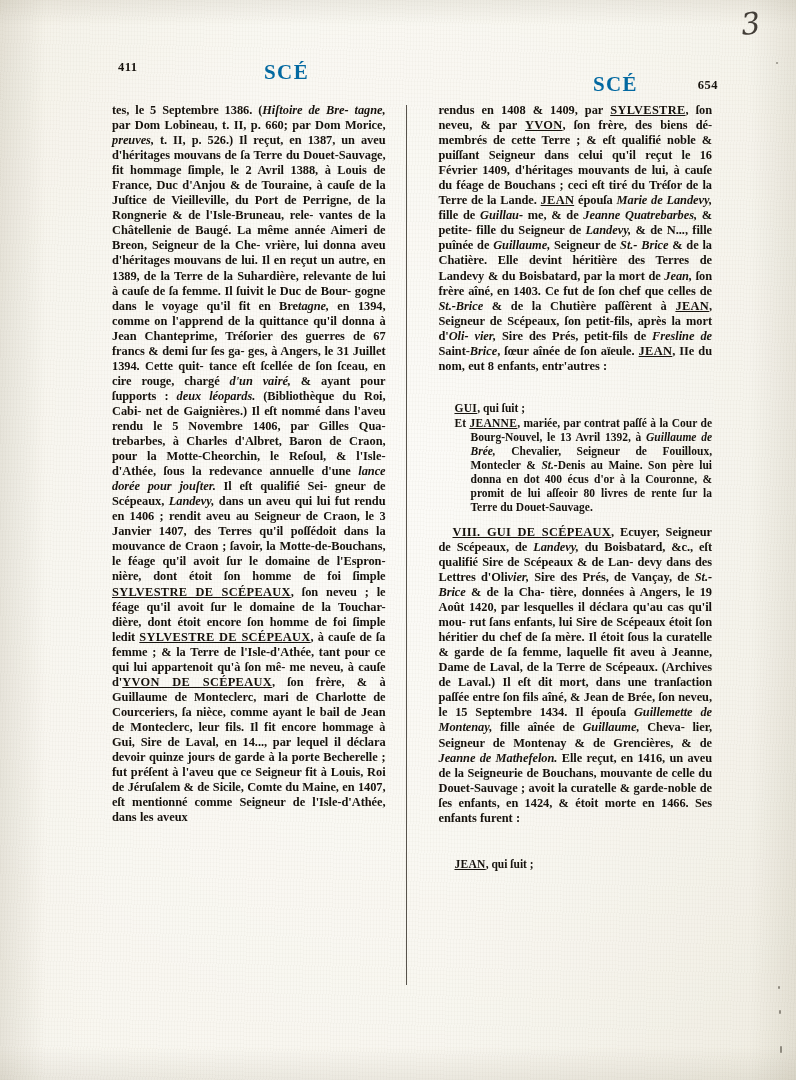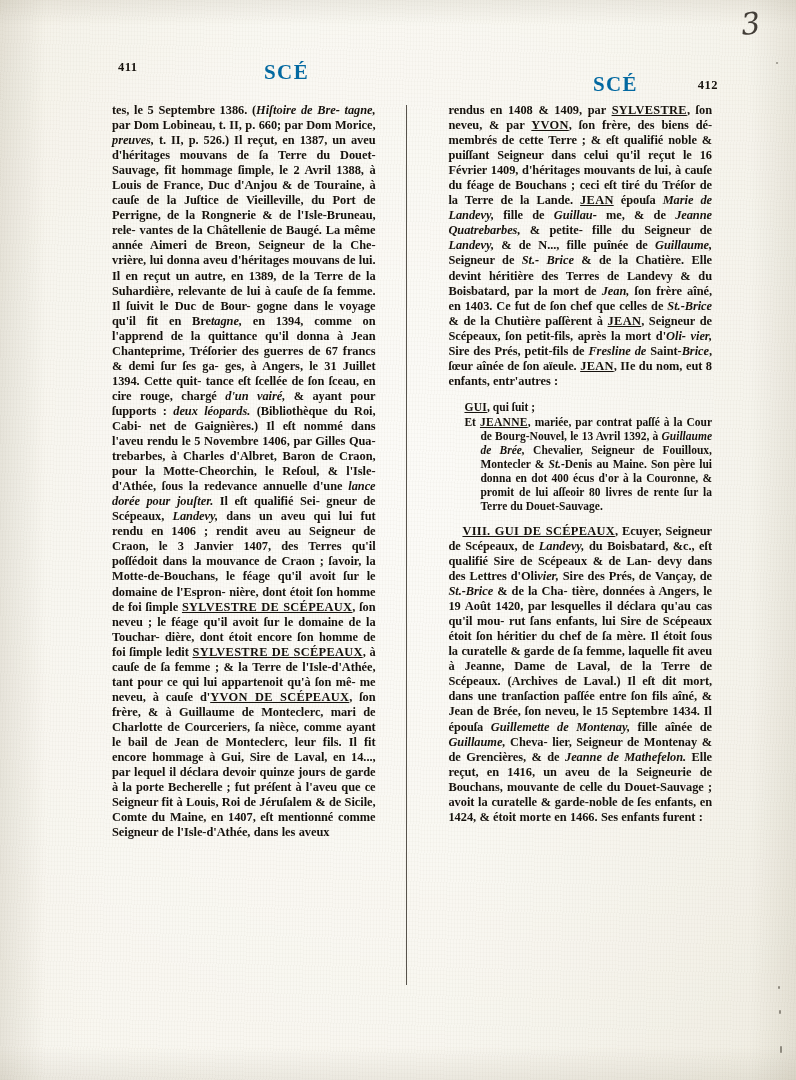--- a/index.html
+++ b/index.html
@@ -88,21 +88,21 @@
   .head-word.two { right: 80px; top: 12px; }
 
   
   .columns {
     position: absolute;
     top: 103px;
     left: 112px;
     width: 600px;
     height: 905px;
     display: flex;
-    gap: 10px;
+    gap: 0;
   }
   .col {
     width: 289px;
     position: relative;
   }
   .col.left { padding-right: 10px; }
   .col.right { padding-left: 22px; }
   .rule {
     width: 1px;
     background: #2a251d;
@@ -130,21 +130,21 @@
   
   .it { font-style: italic; }
   .sc {
     font-variant: small-caps;
     letter-spacing: 0.3px;
     text-decoration: underline;
   }
 
   
   .entry-block {
-    margin-top: 4px;
+    margin-top: 20px;
     margin-bottom: 4px;
     padding-left: 16px;
   }
   .entry {
     margin: 0;
     font-size: 11.5px;
     line-height: 14.0px;
     text-align: justify;
     font-weight: bold;
     padding-left: 16px;
@@ -174,41 +174,44 @@
 <div class="edge-shade bottom"></div>
 
 <div class="page">
 
   <div class="hand-mark">3</div>
 
   <div class="running-head">
     <span class="folio left">411</span>
     <span class="head-word one">SCÉ</span>
     <span class="head-word two">SCÉ</span>
-    <span class="folio right">412</span>
+    <span class="folio right">654</span>
   </div>
 
   <div class="columns">
 
     <div class="col left">
       <p class="para" id="left-body">tes, le 5 Septembre 1386. (<span class="it">Hiſtoire de Bre-</span> <span class="it">tagne,</span> par Dom Lobineau, t. II, p. 660; par Dom Morice, <span class="it">preuves,</span> t. II, p. 526.) Il reçut, en 1387, un aveu d'héritages mouvans de ſa Terre du Douet-Sauvage, fit hommage ſimple, le 2 Avril 1388, à Louis de France, Duc d'Anjou &amp; de Touraine, à cauſe de la Juſtice de Vieilleville, du Port de Perrigne, de la Rongnerie &amp; de l'Isle-Bruneau, rele- vantes de la Châtellenie de Baugé. La même année Aimeri de Breon, Seigneur de la Che- vrière, lui donna aveu d'héritages mouvans de lui. Il en reçut un autre, en 1389, de la Terre de la Suhardière, relevante de lui à cauſe de ſa femme. Il ſuivit le Duc de Bour- gogne dans le voyage qu'il fit en Bre<span class="it">tagne,</span> en 1394, comme on l'apprend de la quittance qu'il donna à Jean Chanteprime, Tréſorier des guerres de 67 francs &amp; demi ſur ſes ga- ges, à Angers, le 31 Juillet 1394. Cette quit- tance eſt ſcellée de ſon ſceau, en cire rouge, chargé <span class="it">d'un vairé,</span> &amp; ayant pour ſupports : <span class="it">deux léopards.</span> (Bibliothèque du Roi, Cabi- net de Gaignières.) Il eſt nommé dans l'aveu rendu le 5 Novembre 1406, par Gilles Qua- trebarbes, à Charles d'Albret, Baron de Craon, pour la Motte-Cheorchin, le Reſoul, &amp; l'Isle- d'Athée, ſous la redevance annuelle d'une <span class="it">lance dorée pour jouſter.</span> Il eſt qualifié Sei- gneur de Scépeaux, <span class="it">Landevy,</span> dans un aveu qui lui fut rendu en 1406 ; rendit aveu au Seigneur de Craon, le 3 Janvier 1407, des Terres qu'il poſſédoit dans la mouvance de Craon ; ſavoir, la Motte-de-Bouchans, le féage qu'il avoit ſur le domaine de l'Espron- nière, dont étoit ſon homme de foi ſimple <span class="sc">SYLVESTRE DE SCÉPEAUX</span>, ſon neveu ; le féage qu'il avoit ſur le domaine de la Touchar- dière, dont étoit encore ſon homme de foi ſimple ledit <span class="sc">SYLVESTRE DE SCÉPEAUX</span>, à cauſe de ſa femme ; &amp; la Terre de l'Isle-d'Athée, tant pour ce qui lui appartenoit qu'à ſon mê- me neveu, à cauſe d'<span class="sc">YVON DE SCÉPEAUX</span>, ſon frère, &amp; à Guillaume de Monteclerc, mari de Charlotte de Courceriers, ſa nièce, comme ayant le bail de Jean de Monteclerc, leur fils. Il fit encore hommage à Gui, Sire de Laval, en 14..., par lequel il déclara devoir quinze jours de garde à la porte Becherelle ; fut préſent à l'aveu que ce Seigneur fit à Louis, Roi de Jéruſalem &amp; de Sicile, Comte du Maine, en 1407, eſt mentionné comme Seigneur de l'Isle-d'Athée, dans les aveux</p>
     </div>
 
     <div class="rule"></div>
 
     <div class="col right">
       <p class="para" id="right-body-top">rendus en 1408 &amp; 1409, par <span class="sc">SYLVESTRE</span>, ſon neveu, &amp; par <span class="sc">YVON</span>, ſon frère, des biens dé- membrés de cette Terre ; &amp; eſt qualifié noble &amp; puiſſant Seigneur dans celui qu'il reçut le 16 Février 1409, d'héritages mouvants de lui, à cauſe du féage de Bouchans ; ceci eſt tiré du Tréſor de la Terre de la Lande. <span class="sc">JEAN</span> épouſa <span class="it">Marie de <span class="it">Landevy,</span></span> fille de <span class="it">Guillau-</span> me, &amp; de <span class="it">Jeanne Quatrebarbes,</span> &amp; petite- fille du Seigneur de <span class="it">Landevy,</span> &amp; de N..., fille puînée de <span class="it"><span class="it">Guillaume,</span></span> Seigneur de <span class="it">St.-</span> <span class="it">Brice</span> &amp; de la Chatière. Elle devint héritière des Terres de Landevy &amp; du Boisbatard, par la mort de <span class="it">Jean,</span> ſon frère aîné, en 1403. Ce fut de ſon chef que celles de <span class="it">St.-</span><span class="it">Brice</span> &amp; de la Chutière paſſèrent à <span class="sc">JEAN</span>, Seigneur de Scépeaux, ſon petit-fils, après la mort d'<span class="it">Oli-</span> <span class="it">vier,</span> Sire des Prés, petit-fils de <span class="it">Fresline de</span> Saint-<span class="it">Brice</span>, ſœur aînée de ſon aïeule. <span class="sc">JEAN</span>, IIe du nom, eut 8 enfants, entr'autres :</p>
       <div class="gap-sm"></div>
       <div class="entry-block" id="right-children">
           <p class="entry"><span class="sc">GUI</span>, qui ſuit ;</p>
           <p class="entry">Et <span class="sc">JEANNE</span>, mariée, par contrat paſſé à la Cour de Bourg-Nouvel, le 13 Avril 1392, à <span class="it">Guillaume de Brée,</span> Chevalier, Seigneur de Fouilloux, Montecler &amp; <span class="it">St.-</span>Denis au Maine. Son père lui donna en dot 400 écus d'or à la Couronne, &amp; promit de lui aſſeoir 80 livres de rente ſur la Terre du Douet-Sauvage.</p>
         </div>
       <div class="gap-sm"></div>
       <p class="para indent-first" id="right-body-bottom"><span class="sc">VIII. GUI DE SCÉPEAUX</span>, Ecuyer, Seigneur de Scépeaux, de <span class="it">Landevy,</span> du Boisbatard, &amp;c., eſt qualifié Sire de Scépeaux &amp; de Lan- devy dans des Lettres d'Oli<span class="it">vier,</span> Sire des Prés, de Vançay, de <span class="it">St.-</span><span class="it">Brice</span> &amp; de la Cha- tière, données à Angers, le 19 Août 1420, par lesquelles il déclara qu'au cas qu'il mou- rut ſans enfants, lui Sire de Scépeaux étoit ſon héritier du chef de ſa mère. Il étoit ſous la curatelle &amp; garde de ſa femme, laquelle fit aveu à Jeanne, Dame de Laval, de la Terre de Scépeaux. (Archives de Laval.) Il eſt dit mort, dans une tranſaction paſſée entre ſon fils aîné, &amp; Jean de Brée, ſon neveu, le 15 Septembre 1434. Il épouſa <span class="it">Guillemette de</span> <span class="it">Montenay,</span> fille aînée de <span class="it"><span class="it">Guillaume,</span></span> Cheva- lier, Seigneur de Montenay &amp; de Grencières, &amp; de <span class="it">Jeanne de Mathefelon.</span> Elle reçut, en 1416, un aveu de la Seigneurie de Bouchans, mouvante de celle du Douet-Sauvage ; avoit la curatelle &amp; garde-noble de ſes enfants, en 1424, &amp; étoit morte en 1466. Ses enfants furent :</p>
       <div class="gap-md"></div>
+      <div class="entry-block" id="right-final">
+          <p class="entry"><span class="sc">JEAN</span>, qui ſuit ;</p>
+        </div>
     </div>
 
   </div>
 
   <div class="speck" style="right:18px; top:62px; width:2px; height:2px;"></div>
   <div class="speck" style="right:14px; top:1046px; width:2px; height:7px;"></div>
   <div class="speck" style="right:15px; top:1010px; width:2px; height:4px;"></div>
   <div class="speck" style="right:16px; top:986px; width:2px; height:3px;"></div>
 </div>
 

